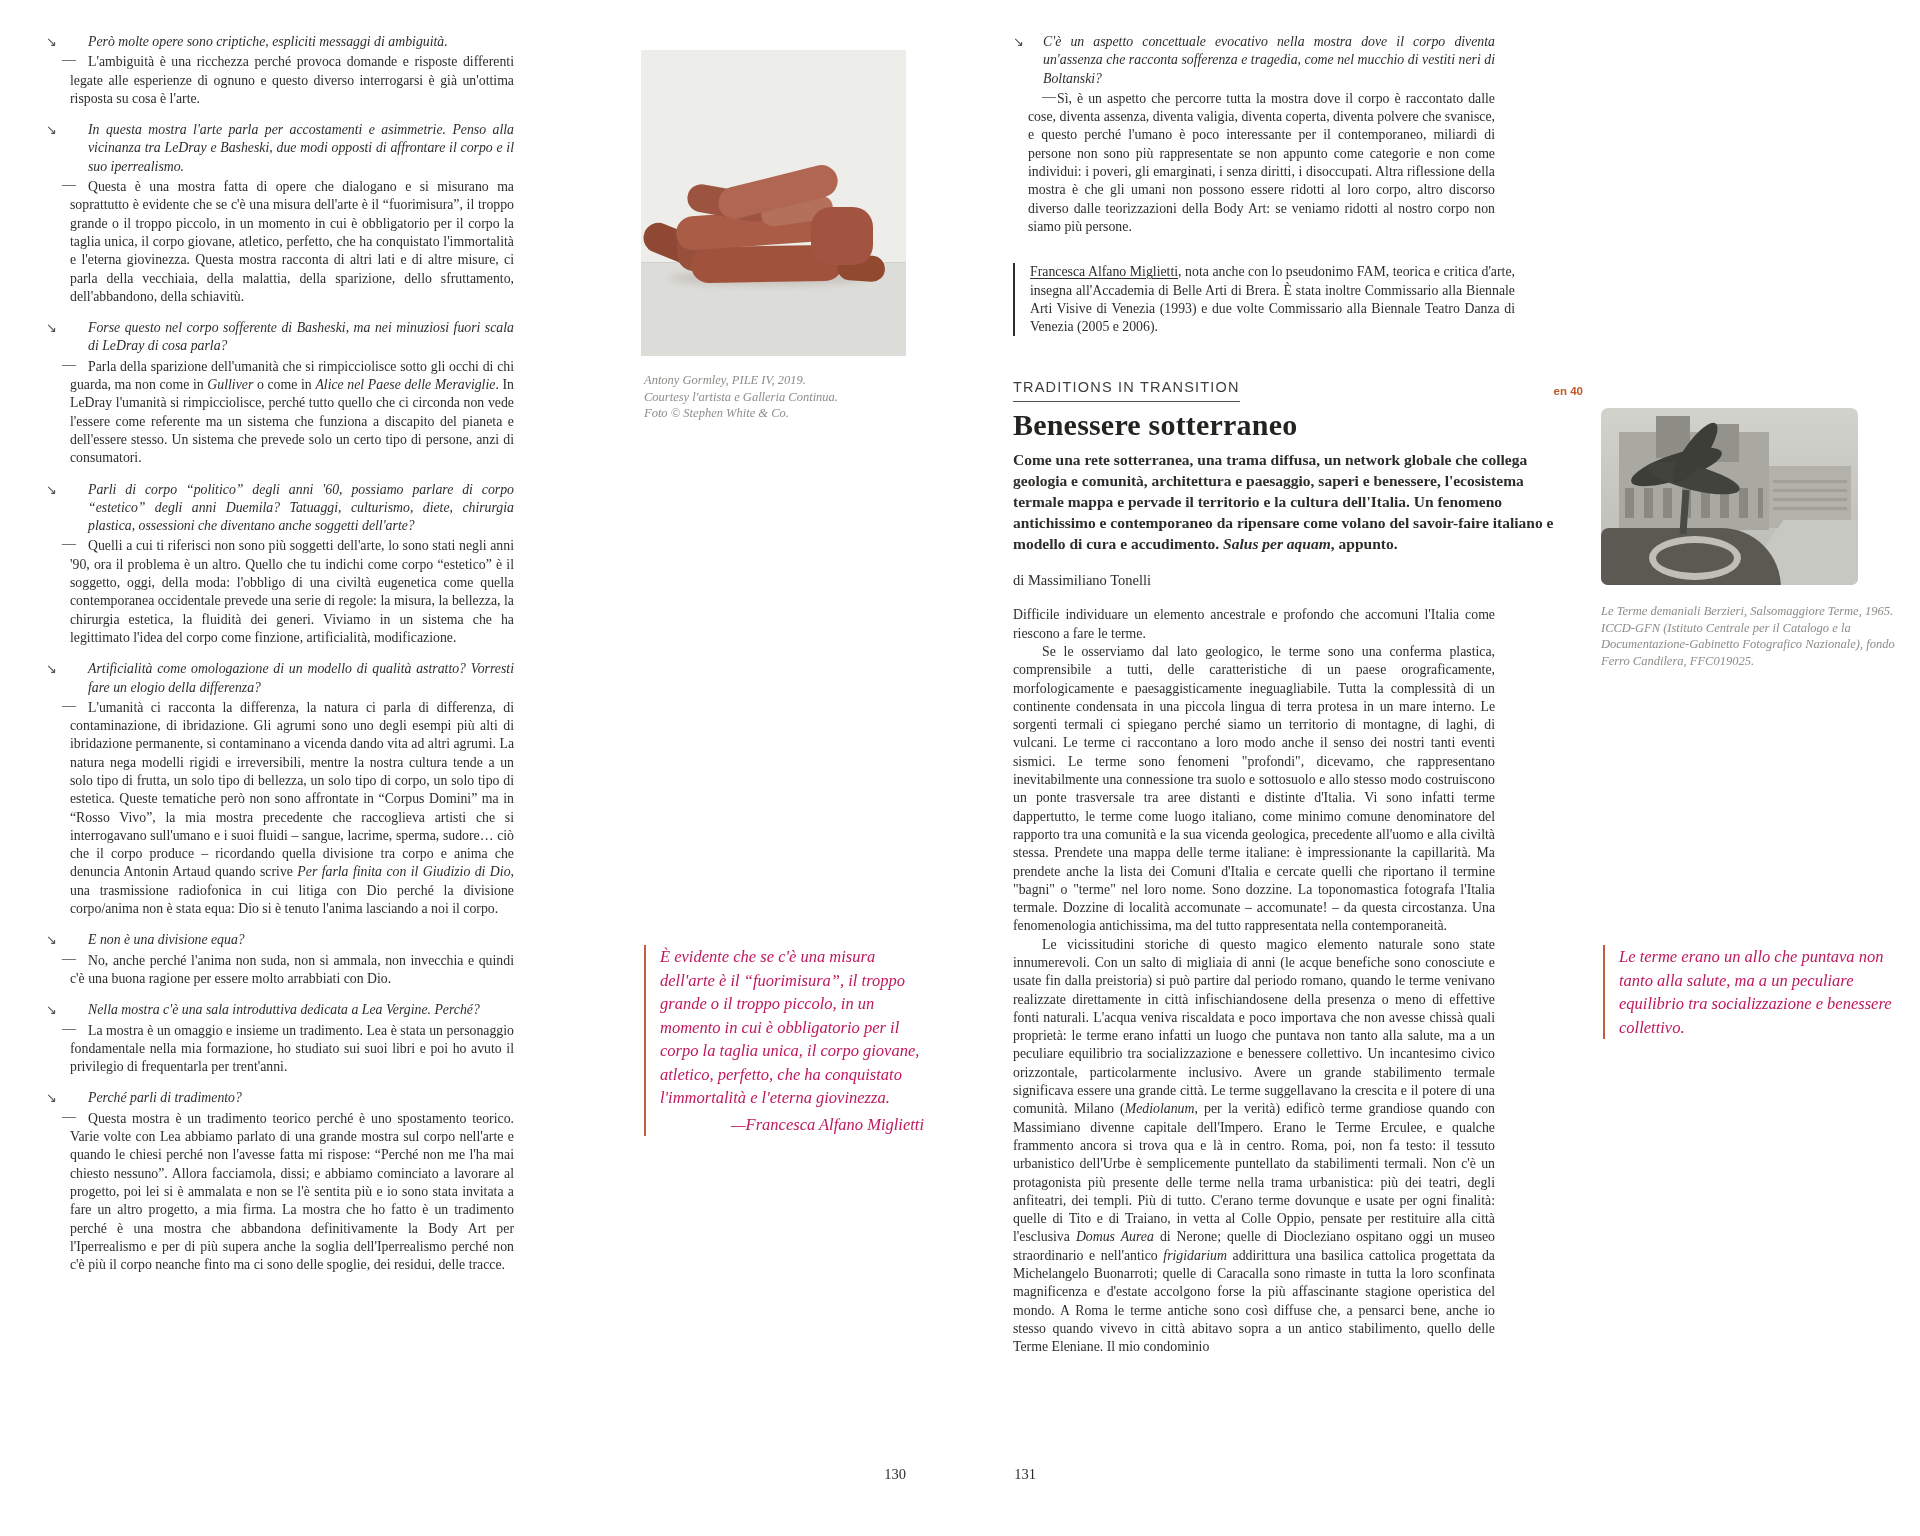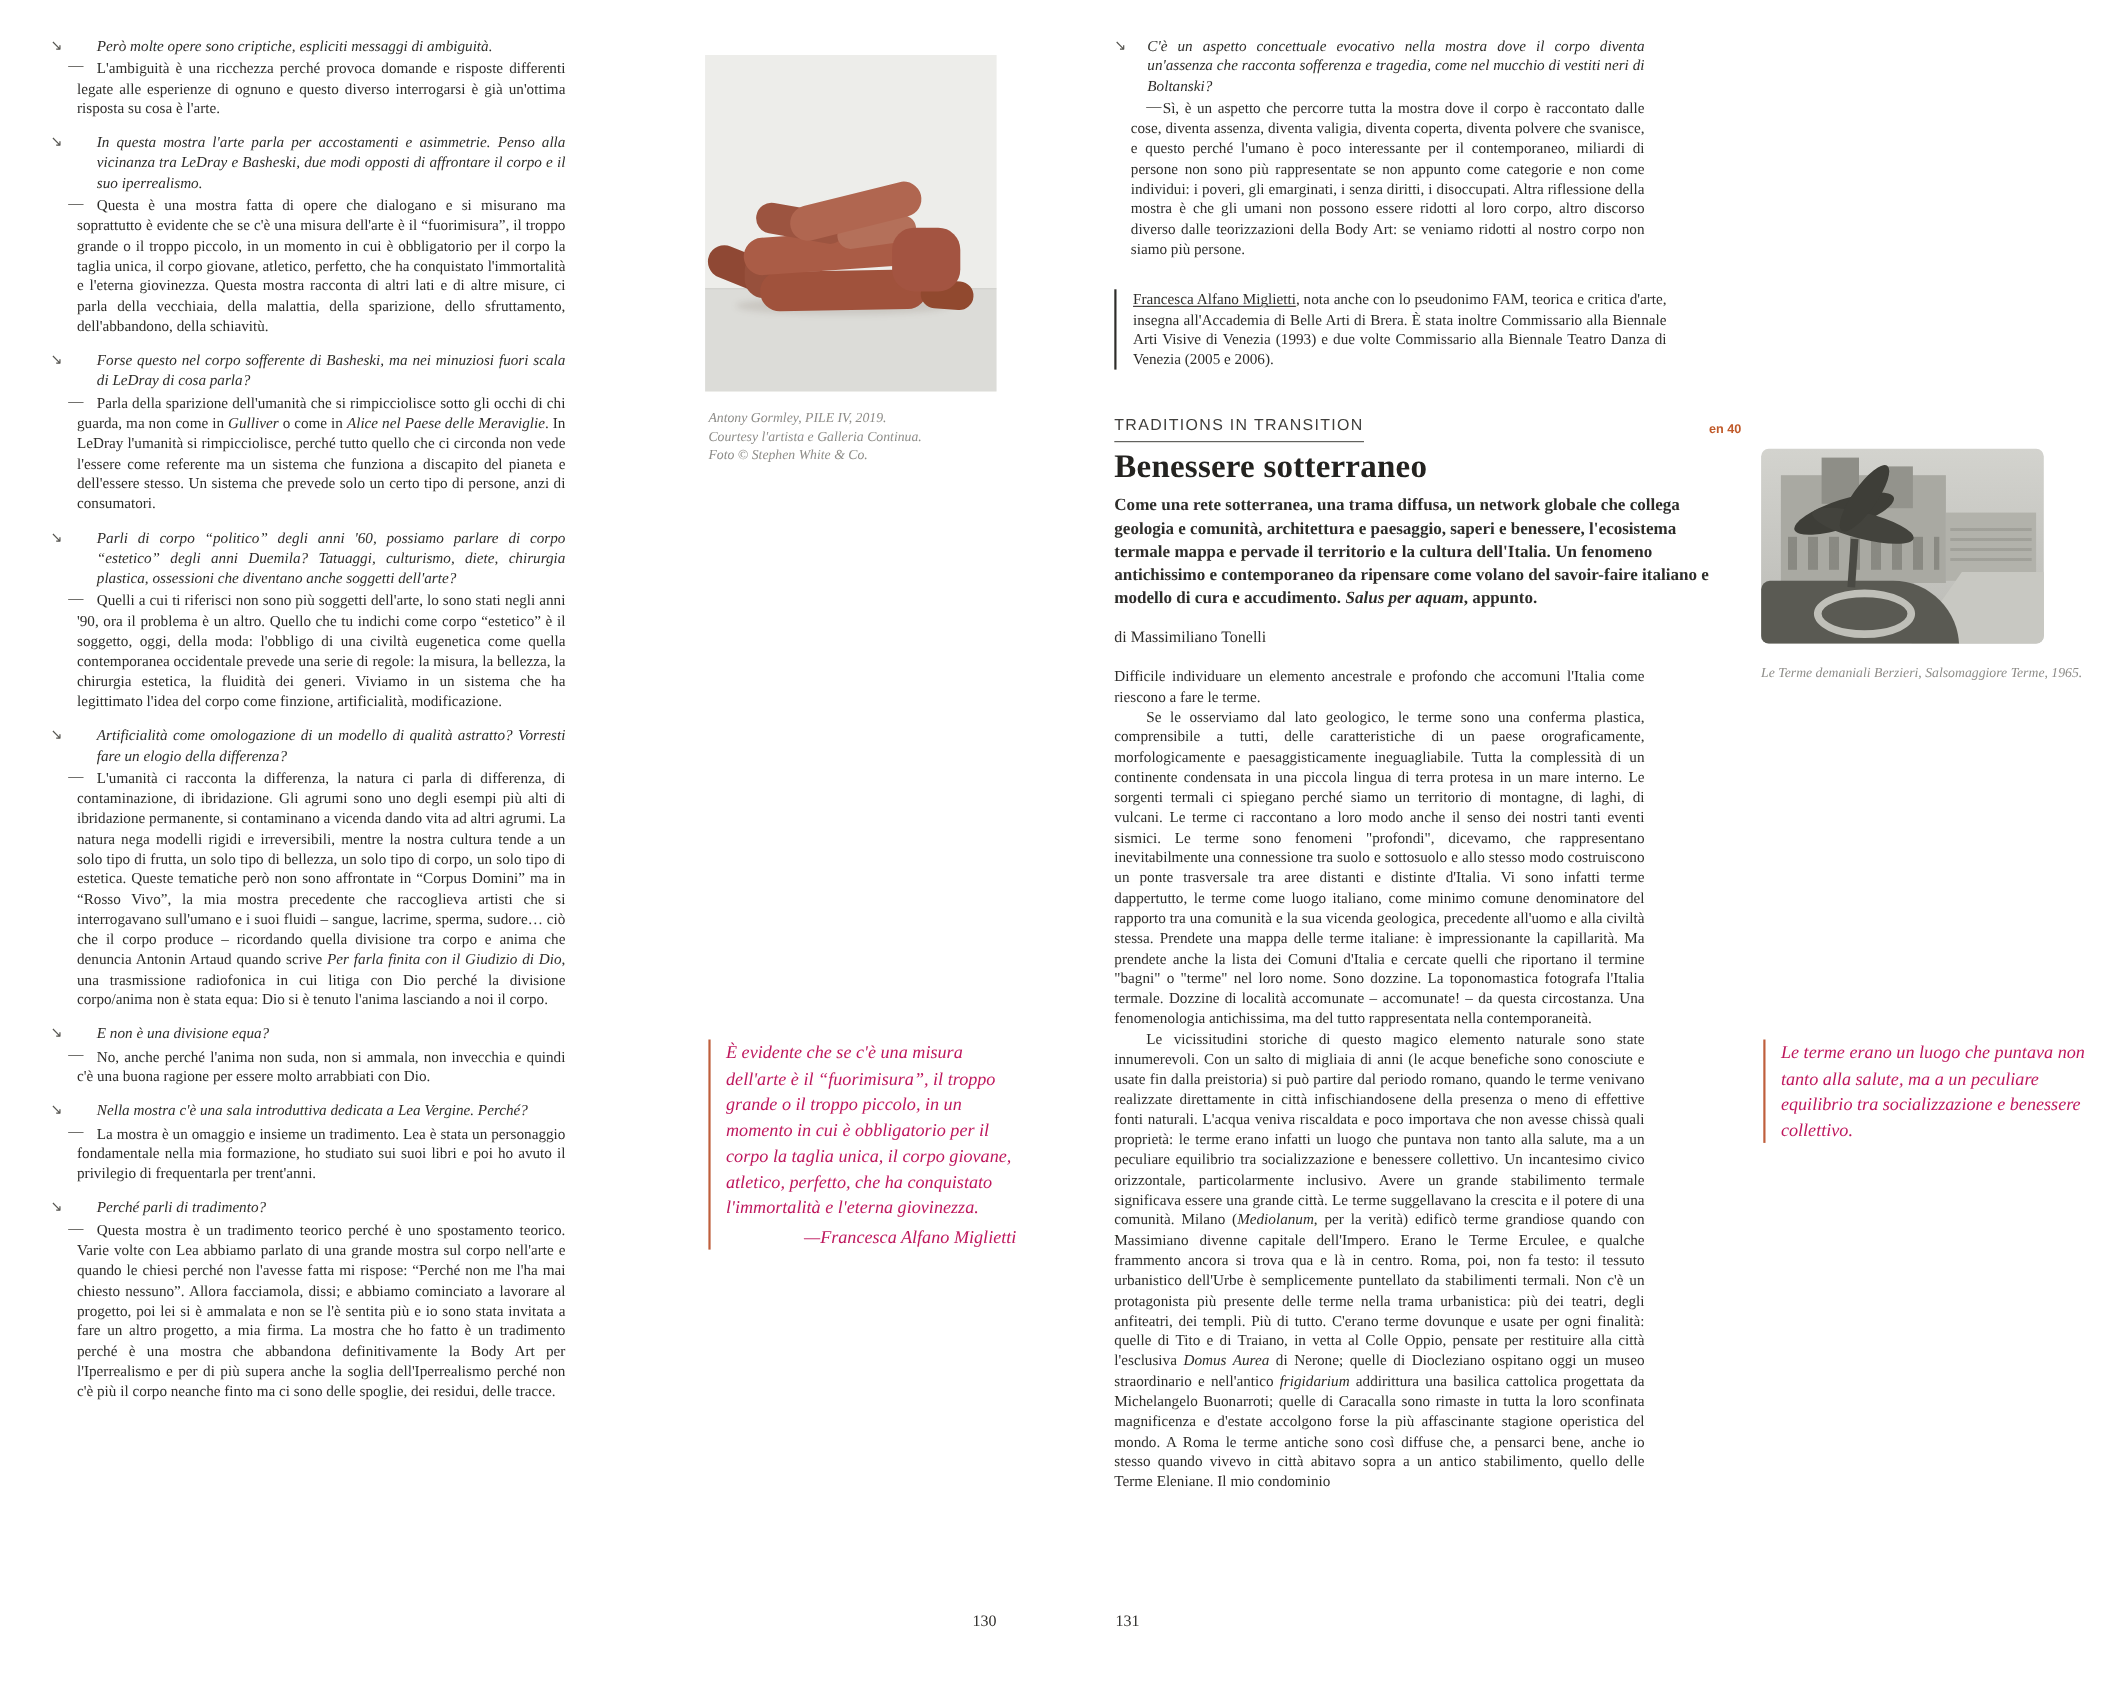--- a/index.html
+++ b/index.html
@@ -181,19 +181,20 @@
   <div class="b-garden"></div>
   <div class="b-ring"></div>
   <div class="b-p1"></div>
   <div class="b-p2"></div>
   <div class="b-p3"></div>
   <div class="b-trunk"></div>
 </figure>
 
 <figcaption class="caption right-caption">
   <div>Le Terme demaniali Berzieri, Salsomaggiore Terme, 1965.</div>
+  <div>ICCD-GFN (Istituto Centrale per il Catalogo e la Documentazione-Gabinetto Fotografico Nazionale), fondo Ferro Candilera, FFC019025.</div>
 </figcaption>
 
 <aside class="pullquote right-quote">
-  <p>Le terme erano un luogo che puntava non tanto alla salute, ma a un peculiare equilibrio tra socializzazione e benessere collettivo.</p>
+  <p>Le terme erano un allo che puntava non tanto alla salute, ma a un peculiare equilibrio tra socializzazione e benessere collettivo.</p>
 </aside>
 
 <div class="pageno pageno-right">131</div>
 
 </body></html>

